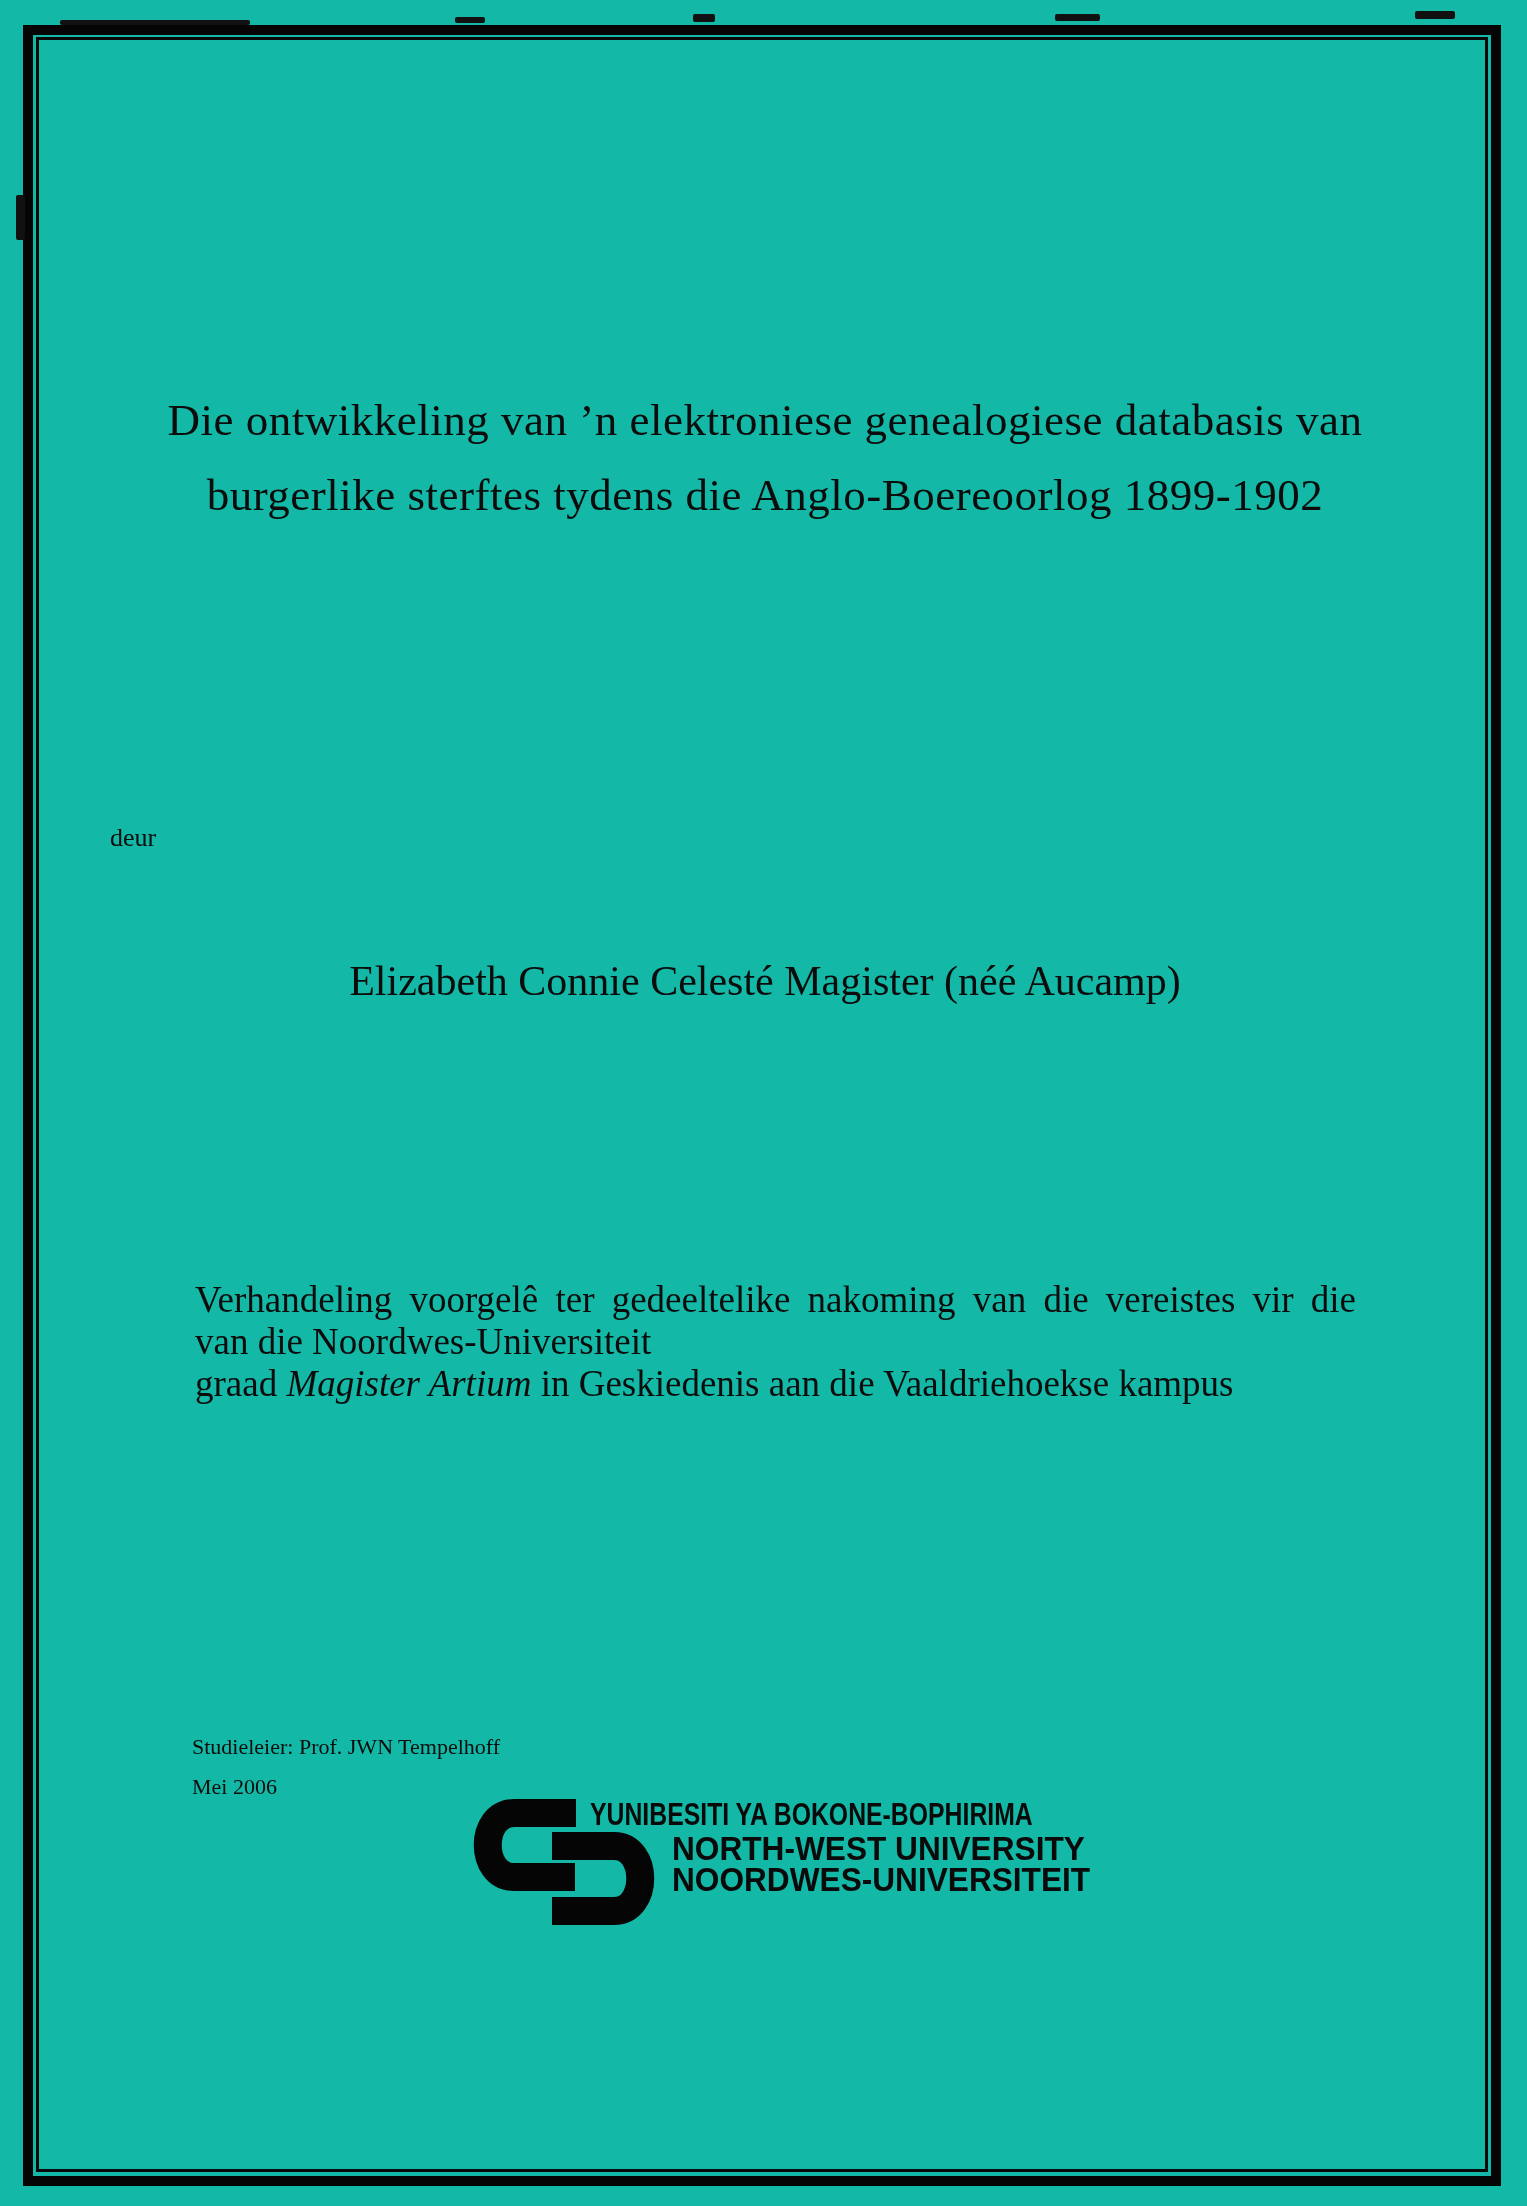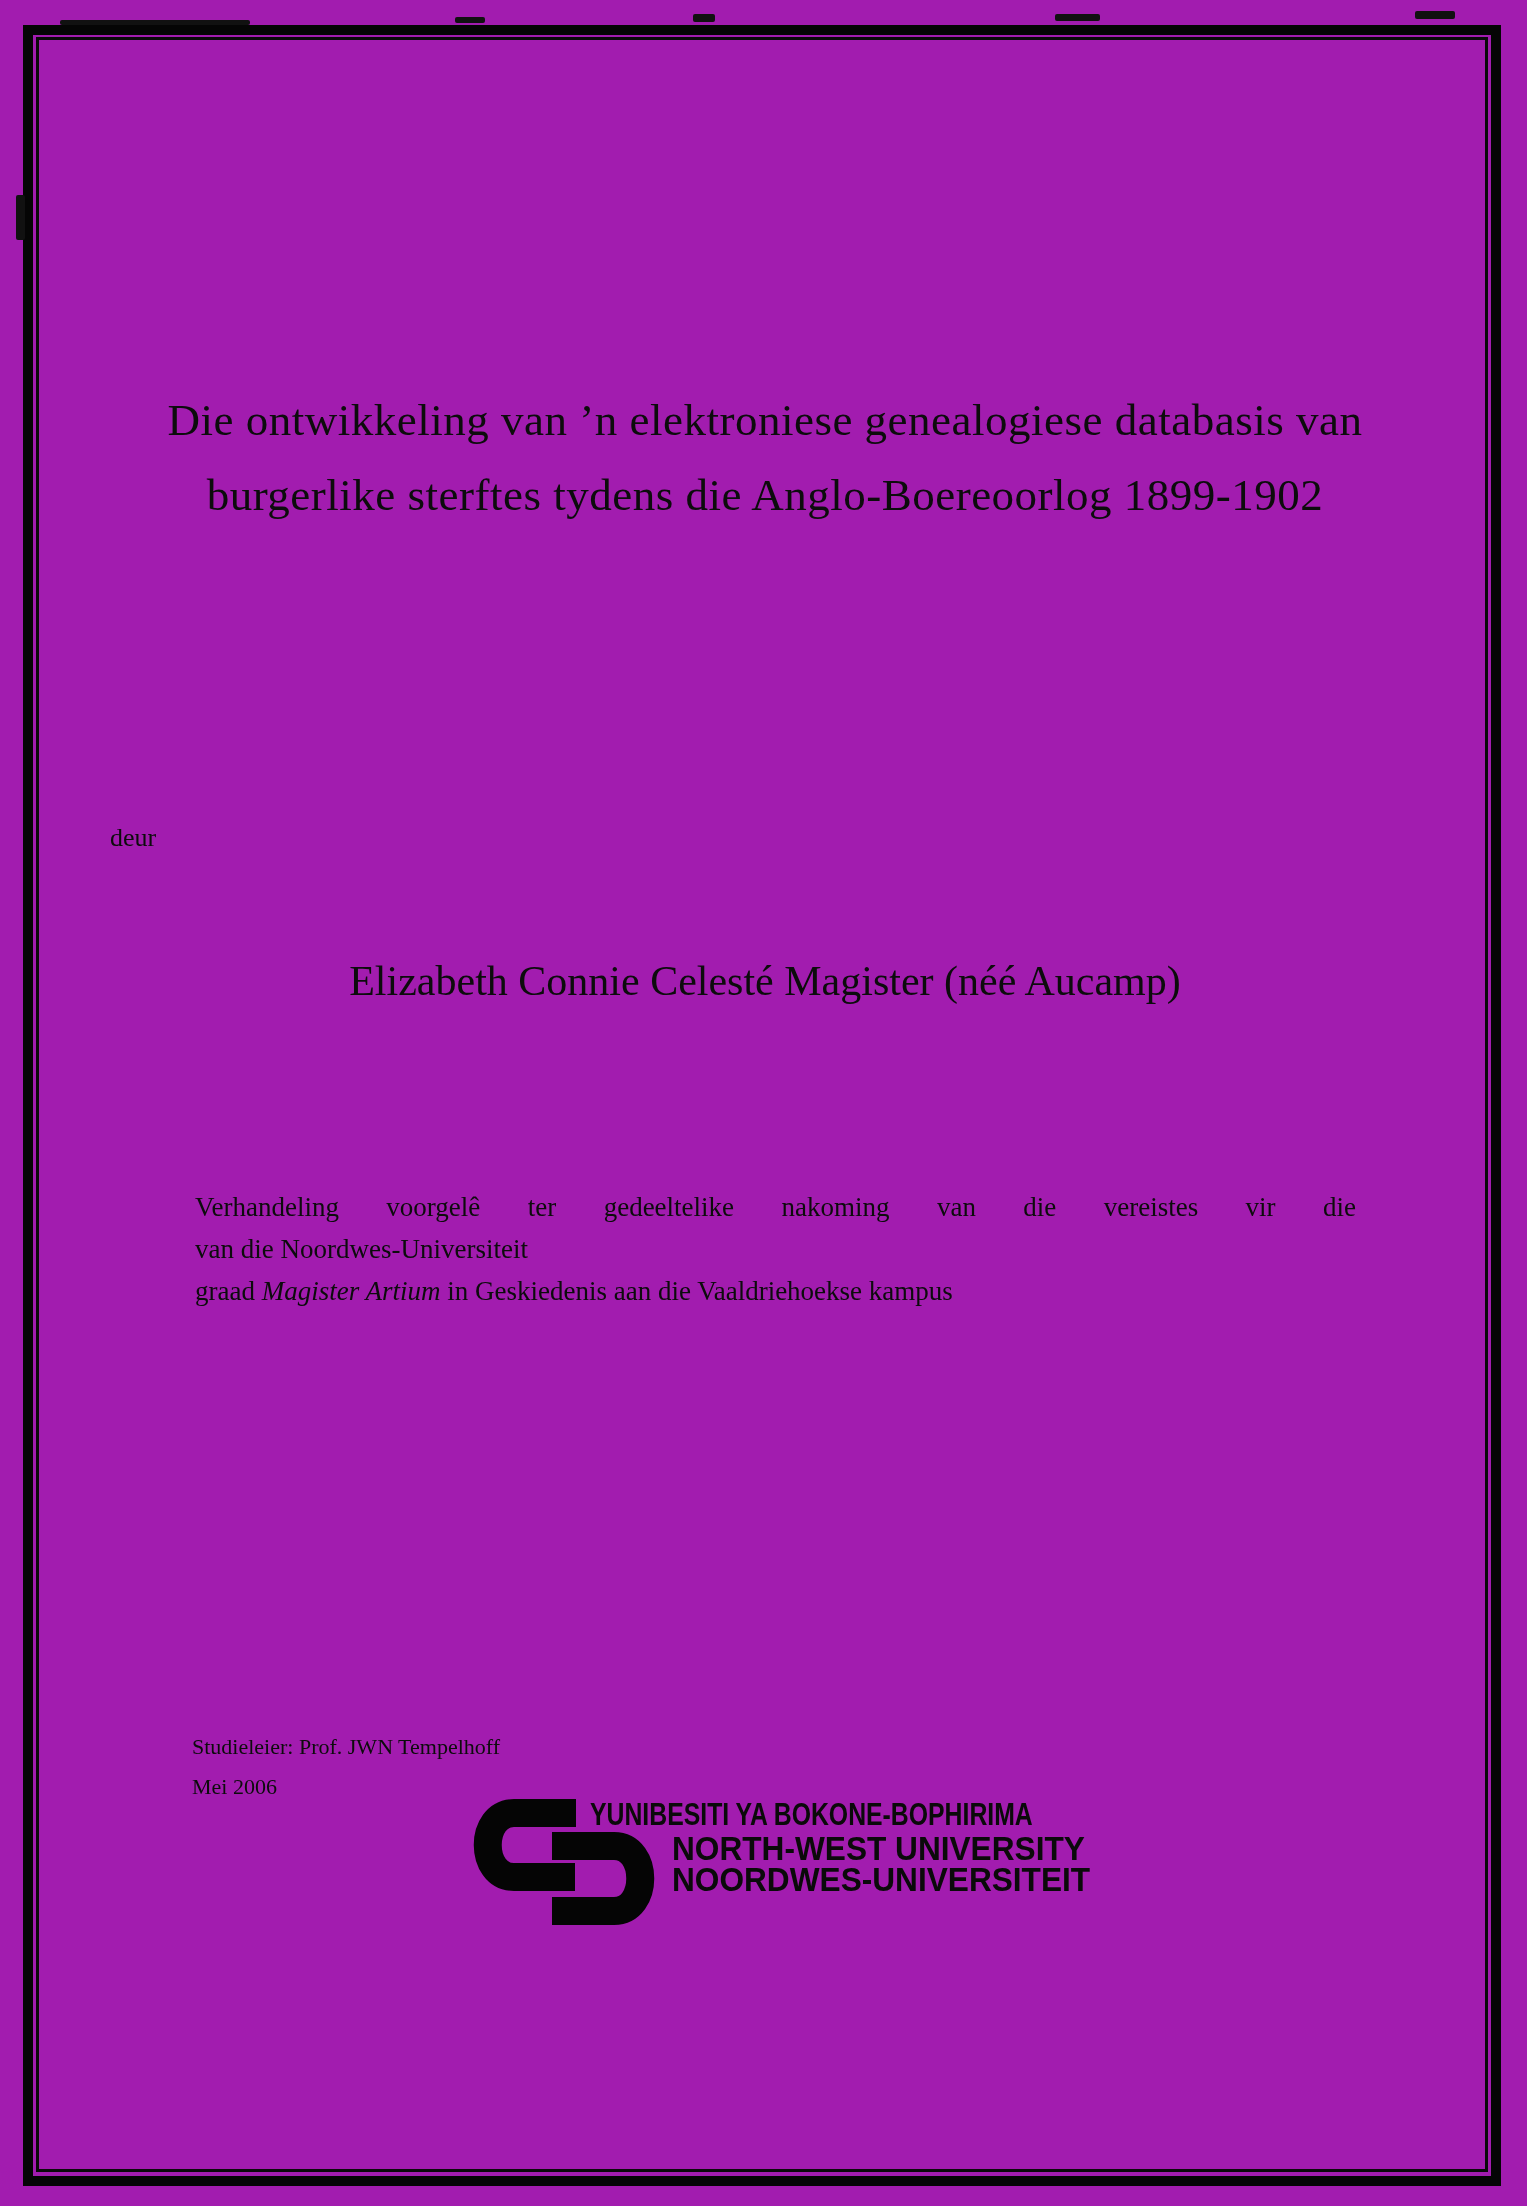--- a/index.html
+++ b/index.html
@@ -4,21 +4,21 @@
 <style>
   html, body {
     margin: 0;
     padding: 0;
     background: #e8e8e8;
   }
   .page {
     position: relative;
     width: 1527px;
     height: 2206px;
-    background: #a21caf;
+    background: #14b8a6;
     overflow: hidden;
     font-family: "Liberation Serif", serif;
     color: #0c0c0c;
   }
   
   .frame-outer {
     position: absolute;
     left: 23px; top: 25px;
     width: 1478px; height: 2161px;
     border: 10px solid #050505;
@@ -57,23 +57,23 @@
   .author {
     position: absolute;
     left: 110px; top: 960px;
     width: 1310px;
     font-size: 42px;
     line-height: 42px;
     text-align: center;
   }
   .statement {
     position: absolute;
-    left: 195px; top: 1186px;
+    left: 195px; top: 1279px;
     width: 1161px;
-    font-size: 27px;
+    font-size: 37px;
     line-height: 42px;
   }
   .statement .just {
     text-align: justify;
     text-align-last: justify;
   }
   .supervisor-block {
     position: absolute;
     left: 192px; top: 1727px;
     width: 900px;

